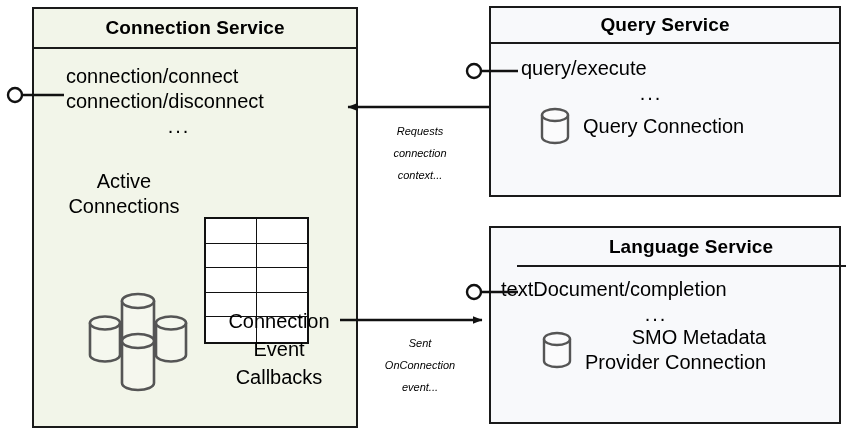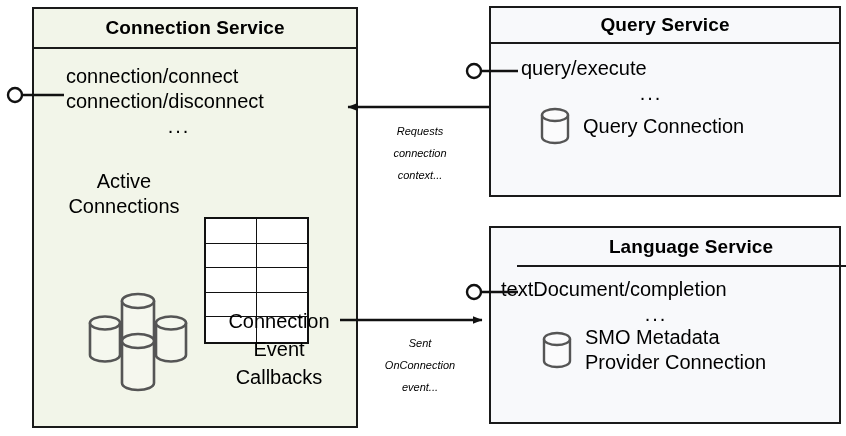--- a/index.html
+++ b/index.html
@@ -154,21 +154,21 @@
   }
   #qs-db-row { left: 48px; top: 60px; }
   #ls-db-row { left: 50px; top: 58px; }
   .db-caption {
     font-size: 20px;
     line-height: 25px;
     color: #000000;
     margin-left: 12px;
     white-space: nowrap;
   }
-  #ls-db-row .db-caption { text-align: left; }
+  #ls-db-row .db-caption { text-align: right; }
 
   
   #wires {
     position: absolute;
     left: 0;
     top: 0;
     width: 846px;
     height: 436px;
     pointer-events: none;
   }

